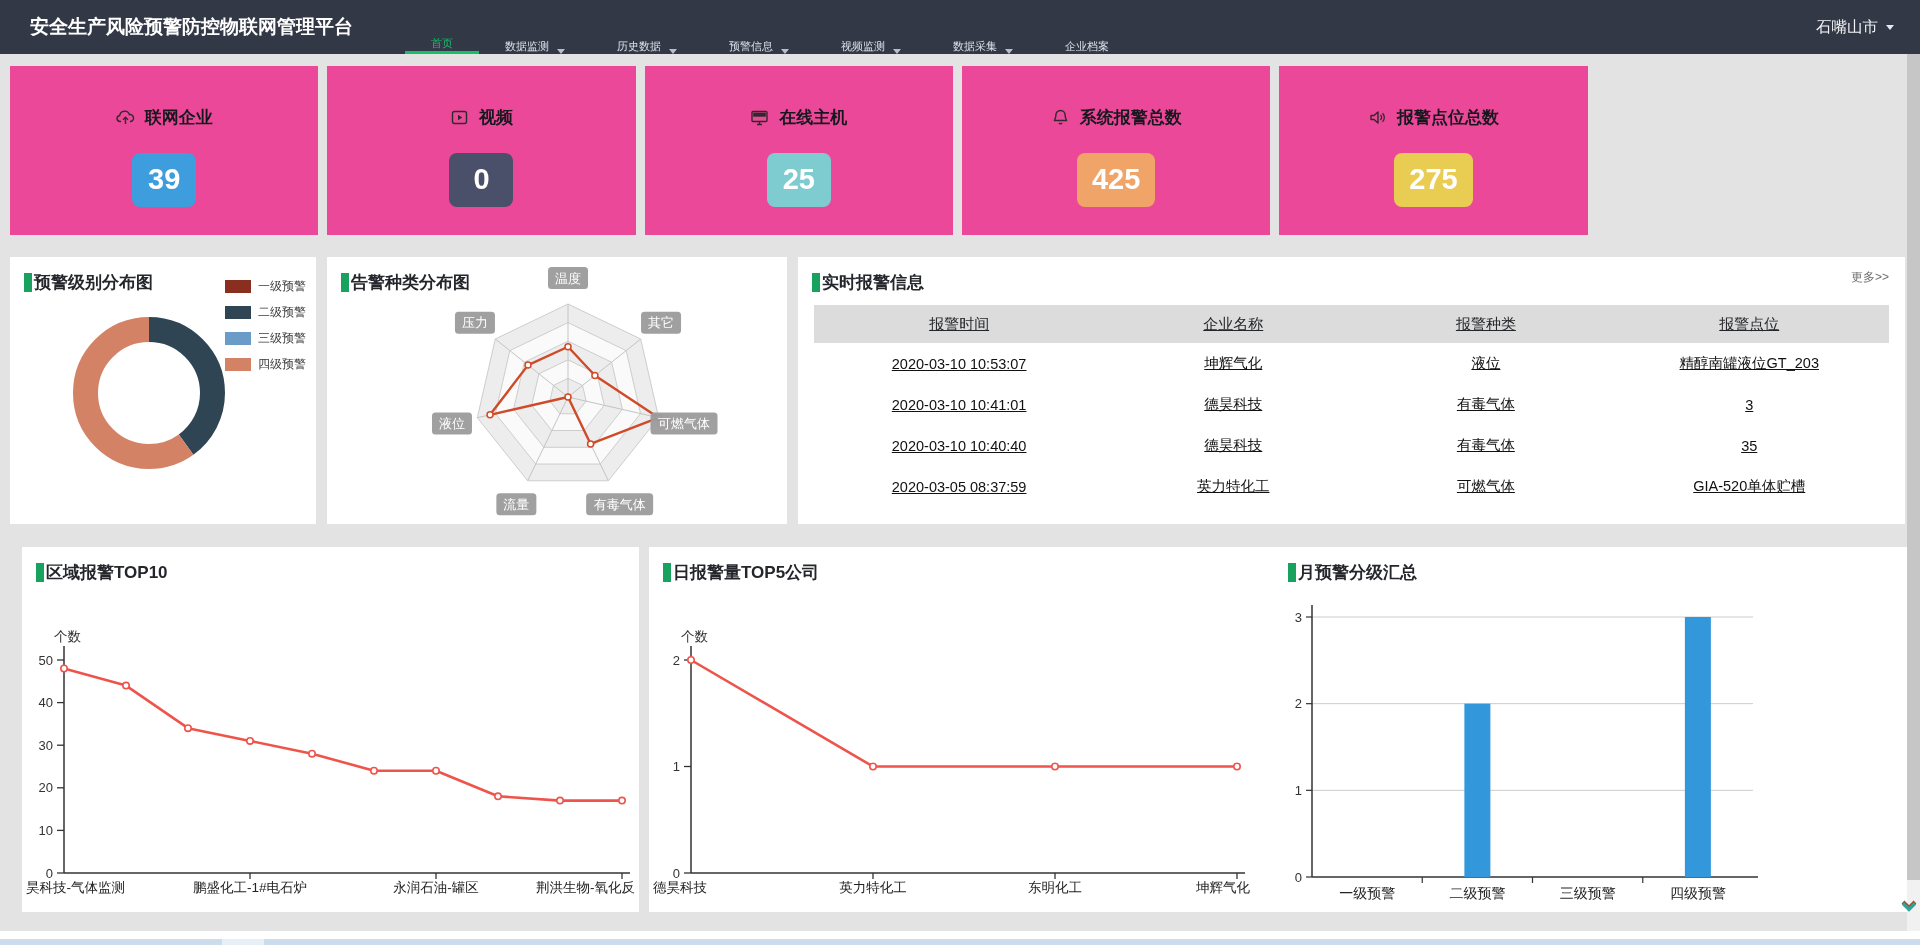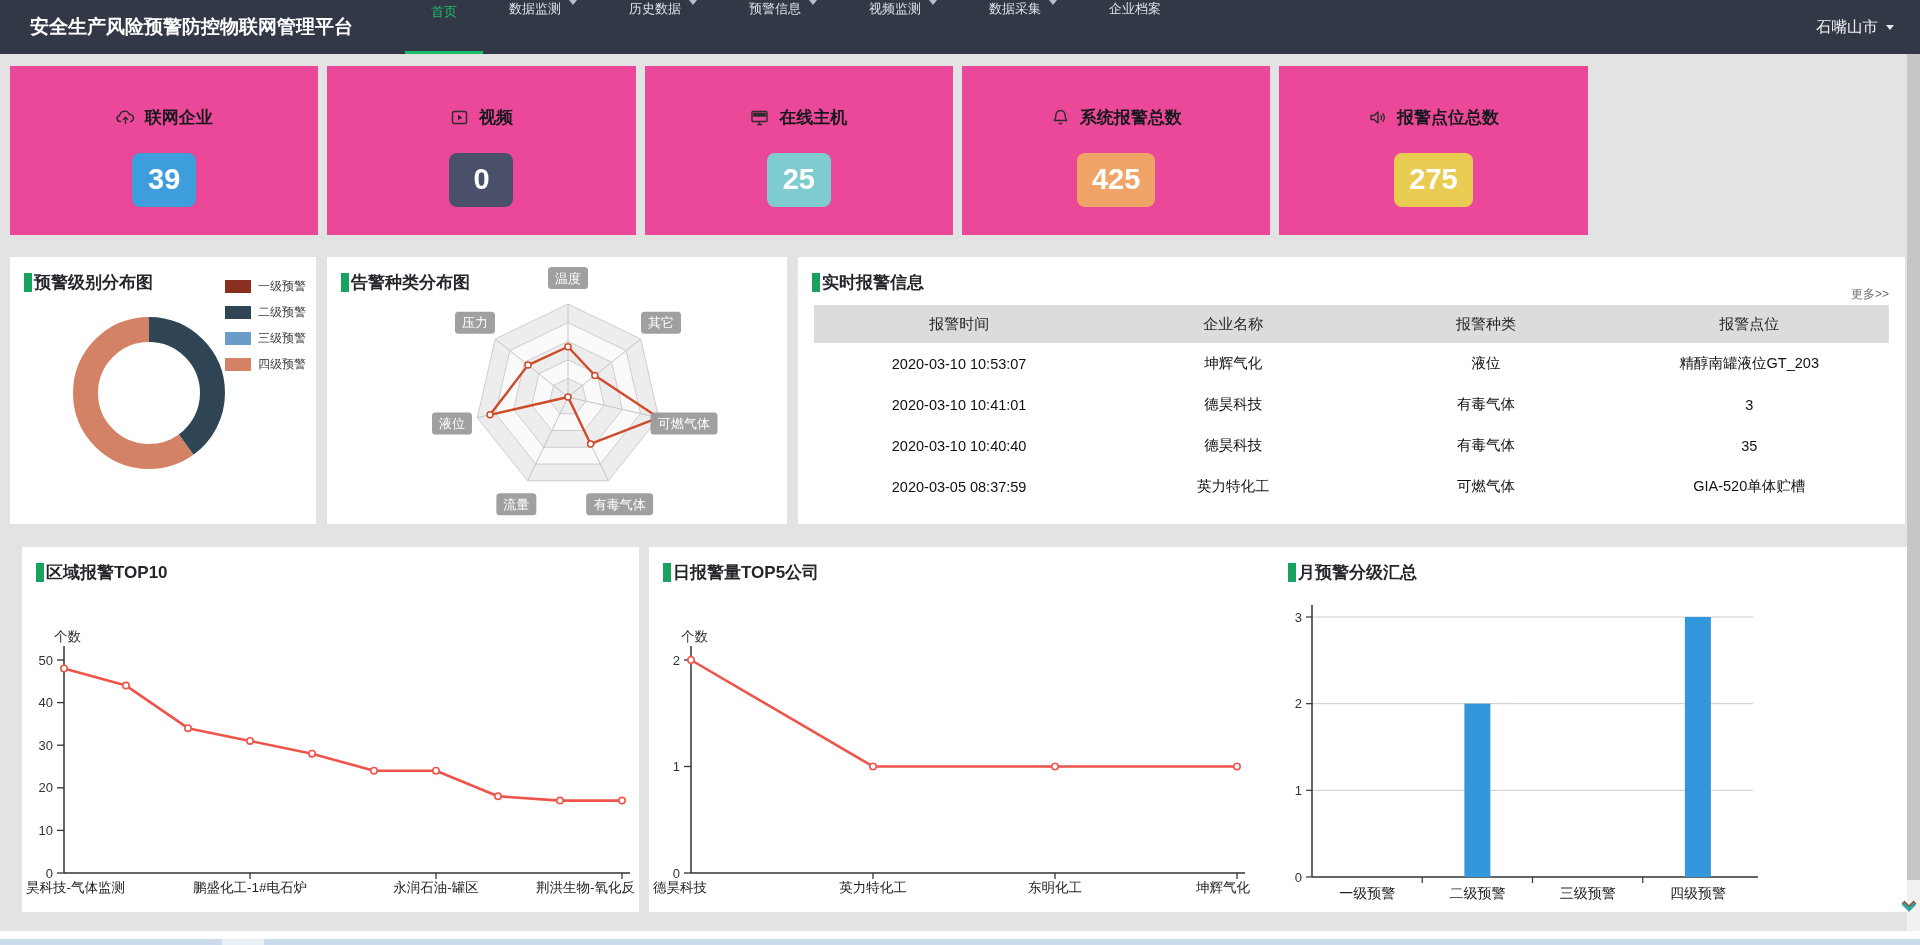--- a/index.html
+++ b/index.html
@@ -2,21 +2,21 @@
 <html><head>
 <meta charset="utf-8">
 <style>
   html,body{margin:0;padding:0;background:#e3e3e3;font-family:"Liberation Sans","DejaVu Sans",sans-serif;}
   #stage{position:relative;width:1920px;height:945px;background:#e3e3e3;overflow:hidden;}
 
   
   .navbar{position:absolute;left:0;top:0;width:1920px;height:54px;background:#323845;display:flex;align-items:center;z-index:5;}
   .nav-title{color:#ffffff;font-size:19px;font-weight:bold;margin-left:30px;white-space:nowrap;}
   .nav-menu{display:flex;margin-left:52px;height:100%;}
-  .nav-item{display:flex;align-items:flex-start;padding:0 26px;color:#dde1e8;font-size:13px;cursor:pointer;box-sizing:border-box;white-space:nowrap;}
+  .nav-item{display:flex;align-items:flex-end;padding:0 26px;color:#dde1e8;font-size:11px;cursor:pointer;box-sizing:border-box;white-space:nowrap;}
   .nav-item.active{color:#19be6b;border-bottom:3px solid #19be6b;padding-top:3px;}
   .caret{width:0;height:0;border-left:4.5px solid transparent;border-right:4.5px solid transparent;border-top:5.5px solid #b9bfca;margin-left:8px;}
   .nav-region{margin-left:auto;margin-right:26px;color:#f2f3f5;font-size:15.5px;display:flex;align-items:center;cursor:pointer;white-space:nowrap;}
   .nav-region .caret{border-top-color:#e6e9ee;}
 
   
   #stat-row{position:absolute;left:10px;top:66px;width:1895px;height:169px;display:grid;grid-template-columns:repeat(6,1fr);gap:9px;}
   .stat-card{background:#ec4899;}
   .stat-head{margin-top:40px;display:flex;justify-content:center;align-items:center;gap:10px;font-size:17px;font-weight:bold;color:#16181d;}
   .stat-head svg{display:block;}
@@ -33,25 +33,25 @@
   .panel-title{position:absolute;left:14px;top:14px;display:flex;align-items:center;gap:2px;font-size:17px;font-weight:bold;color:#24262b;z-index:2;white-space:nowrap;}
   .green-block{width:8px;height:19px;background:#18a15f;}
 
   
   #donut-legend{position:absolute;right:10px;top:21px;z-index:2;}
   .lg-row{display:flex;align-items:center;gap:7px;margin-bottom:9px;}
   .lg-swatch{width:26px;height:13px;}
   .lg-label{font-size:12px;color:#3a3a3a;}
 
   
-  .more{position:absolute;right:16px;top:29px;font-size:12px;color:#6f6f6f;cursor:pointer;z-index:2;}
+  .more{position:absolute;right:16px;top:12px;font-size:12px;color:#6f6f6f;cursor:pointer;z-index:2;}
   .rt-table{position:absolute;left:16px;right:16px;top:48px;}
   .thead{display:flex;background:#dcdcdc;height:38px;align-items:center;}
   .trow{display:flex;height:41px;align-items:center;}
-  .tcell{text-align:center;font-size:14.5px;color:#111111;}
+  .tcell{text-align:center;font-size:14.5px;color:#111111;text-decoration:underline;}
   .thead .tcell{font-size:15px;color:#24262b;}
   .tcell:nth-child(1){width:27%;}
   .tcell:nth-child(2){width:24%;}
   .tcell:nth-child(3){width:23%;}
   .tcell:nth-child(4){width:26%;}
 
   .chart-svg{position:absolute;left:0;top:0;}
 
   
   #scroll-track{position:absolute;right:0;top:54px;width:13px;height:891px;background:#f1f1f1;}

